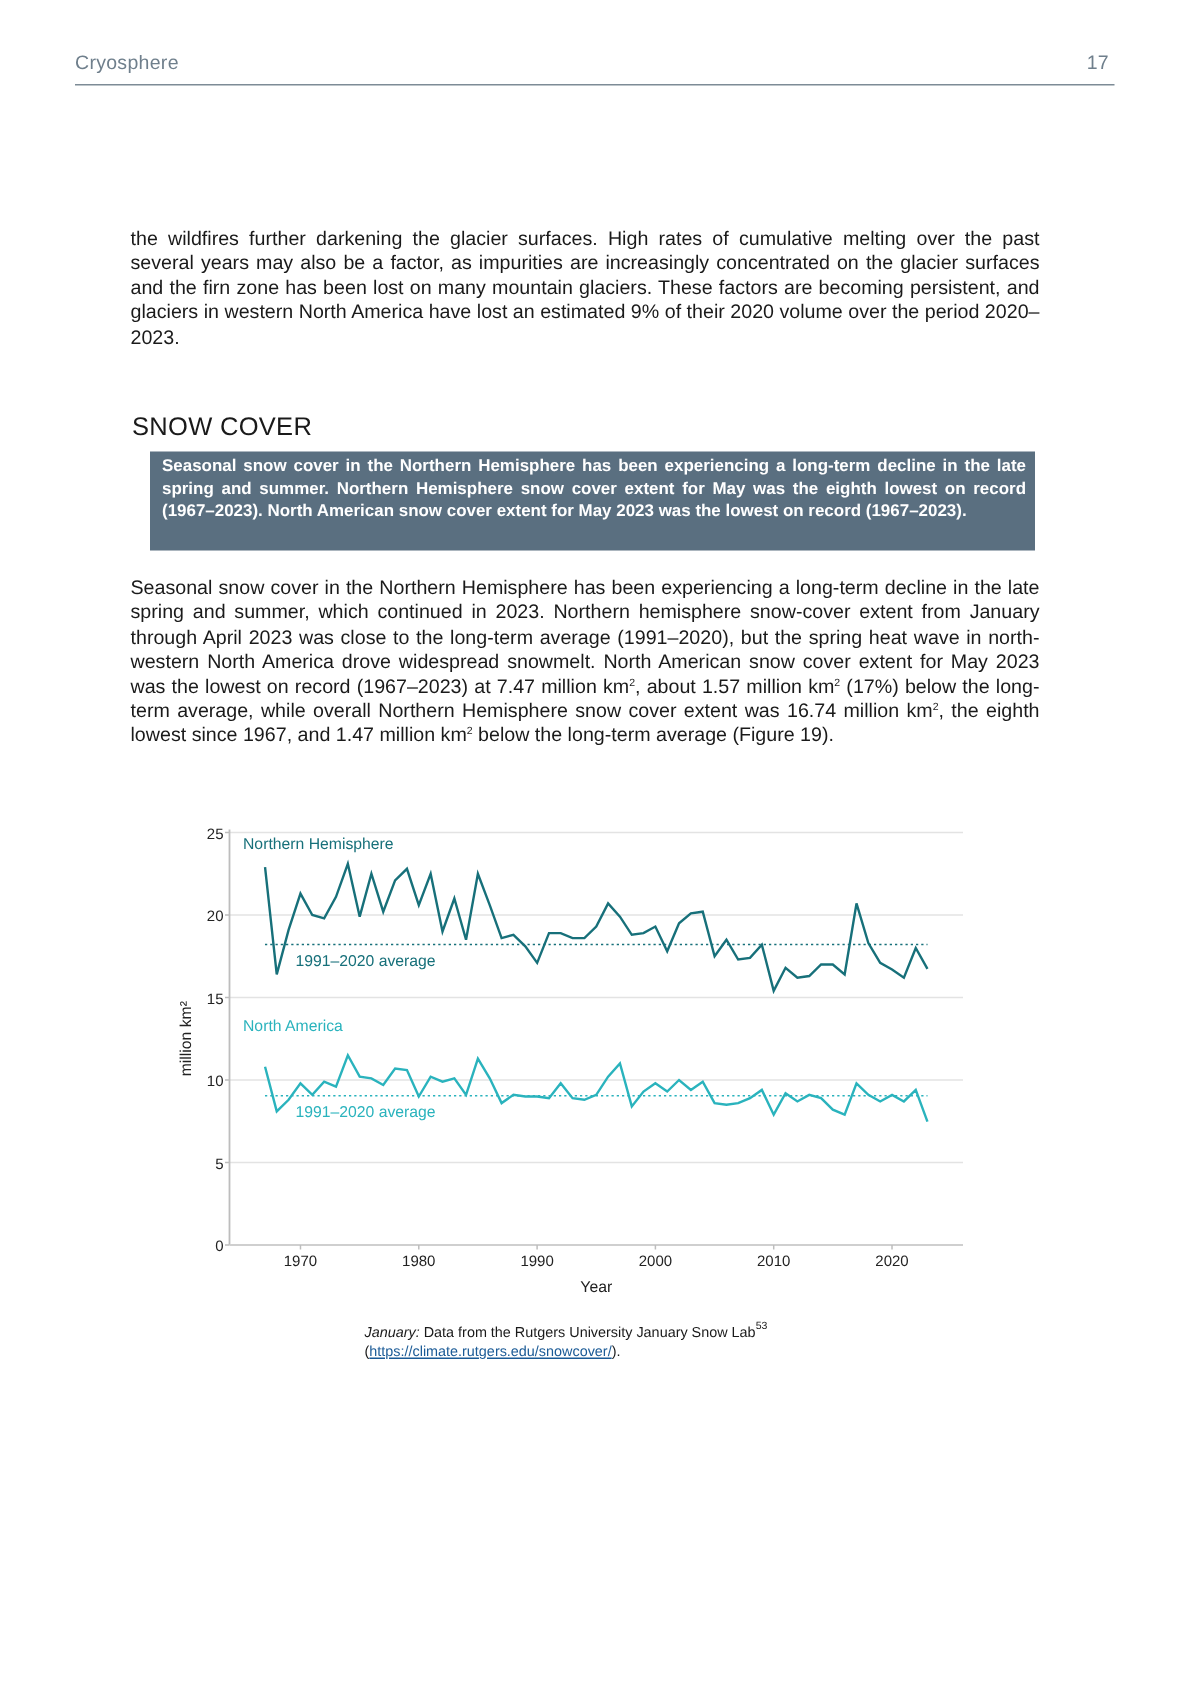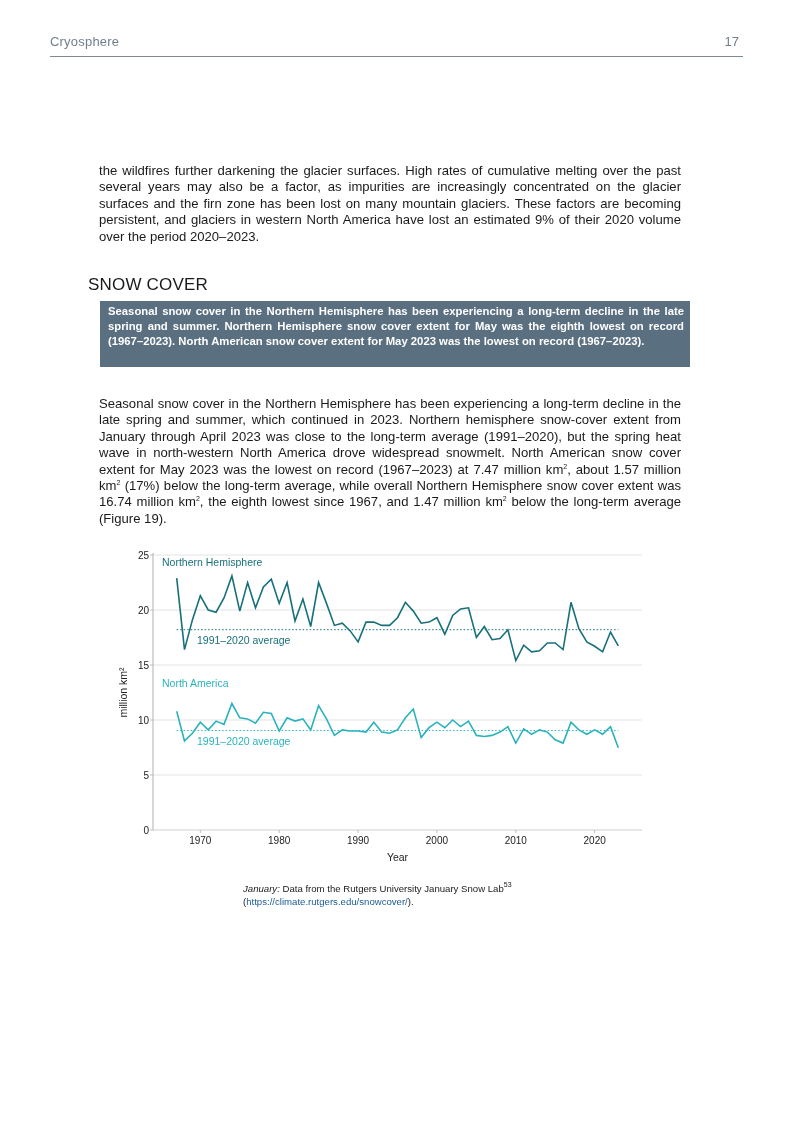--- a/index.html
+++ b/index.html
@@ -4,39 +4,39 @@
 <style>
   html, body { margin: 0; padding: 0; background: #ffffff; }
   body { width: 793px; height: 1122px; position: relative; overflow: hidden;
          font-family: "Liberation Sans", sans-serif; color: #1a1a1a; }
   .header { position: absolute; left: 50px; top: 34px; width: 693px; height: 22px;
             border-bottom: 1.5px solid #7d8b96; }
   .header .title { position: absolute; left: 0; top: 0; font-size: 13px; color: #6f7f8c; letter-spacing: 0.2px; }
   .header .pagenum { position: absolute; right: 4px; top: 0; font-size: 13px; color: #6f7f8c; }
   .para { position: absolute; left: 87px; width: 606px; font-size: 13.1px; line-height: 16.4px;
           text-align: justify; color: #1a1a1a; }
-  .para p { margin: 12px; }
+  .para p { margin: 0; }
   #para1 { top: 151px; }
   .section-heading { position: absolute; left: 88px; top: 275px; font-size: 17px; letter-spacing: 0.2px; color: #1a1a1a; }
   .banner { position: absolute; left: 100px; top: 301px; width: 590px; height: 66px;
             background: #5a6f80; color: #ffffff; font-weight: bold; font-size: 11.3px; line-height: 15px;
             padding: 3px 6px 0 8px; box-sizing: border-box; text-align: justify; }
   #para2 { top: 384px; }
   sup { font-size: 7px; vertical-align: 5px; line-height: 0; }
   .chart-wrap { position: absolute; left: 100px; top: 540px; width: 580px; height: 330px; }
   .chart-wrap svg { position: absolute; left: 0; top: 0; }
   .tick-label { font-family: "Liberation Sans", sans-serif; font-size: 10px; fill: #222; }
   .axis-title { font-family: "Liberation Sans", sans-serif; font-size: 10.5px; fill: #222; }
   .series-label { font-family: "Liberation Sans", sans-serif; font-size: 10.5px; }
   .caption { position: absolute; left: 243px; top: 882px; width: 375px; font-family: "Liberation Sans", sans-serif;
              font-size: 9.6px; line-height: 13px; color: #1a1a1a; }
   .caption p { margin: 0 0 4px 0; }
   .caption .fig-label { font-weight: bold; }
   .caption .source-label { font-style: italic; }
-  .caption .link { color: #1a5a96; }
+  .caption .link { color: #1a5a96; text-decoration: underline; }
 </style>
 </head>
 <body>
 
 <div class="header">
   <span class="title">Cryosphere</span>
   <span class="pagenum">17</span>
 </div>
 
 <div class="para" id="para1">

